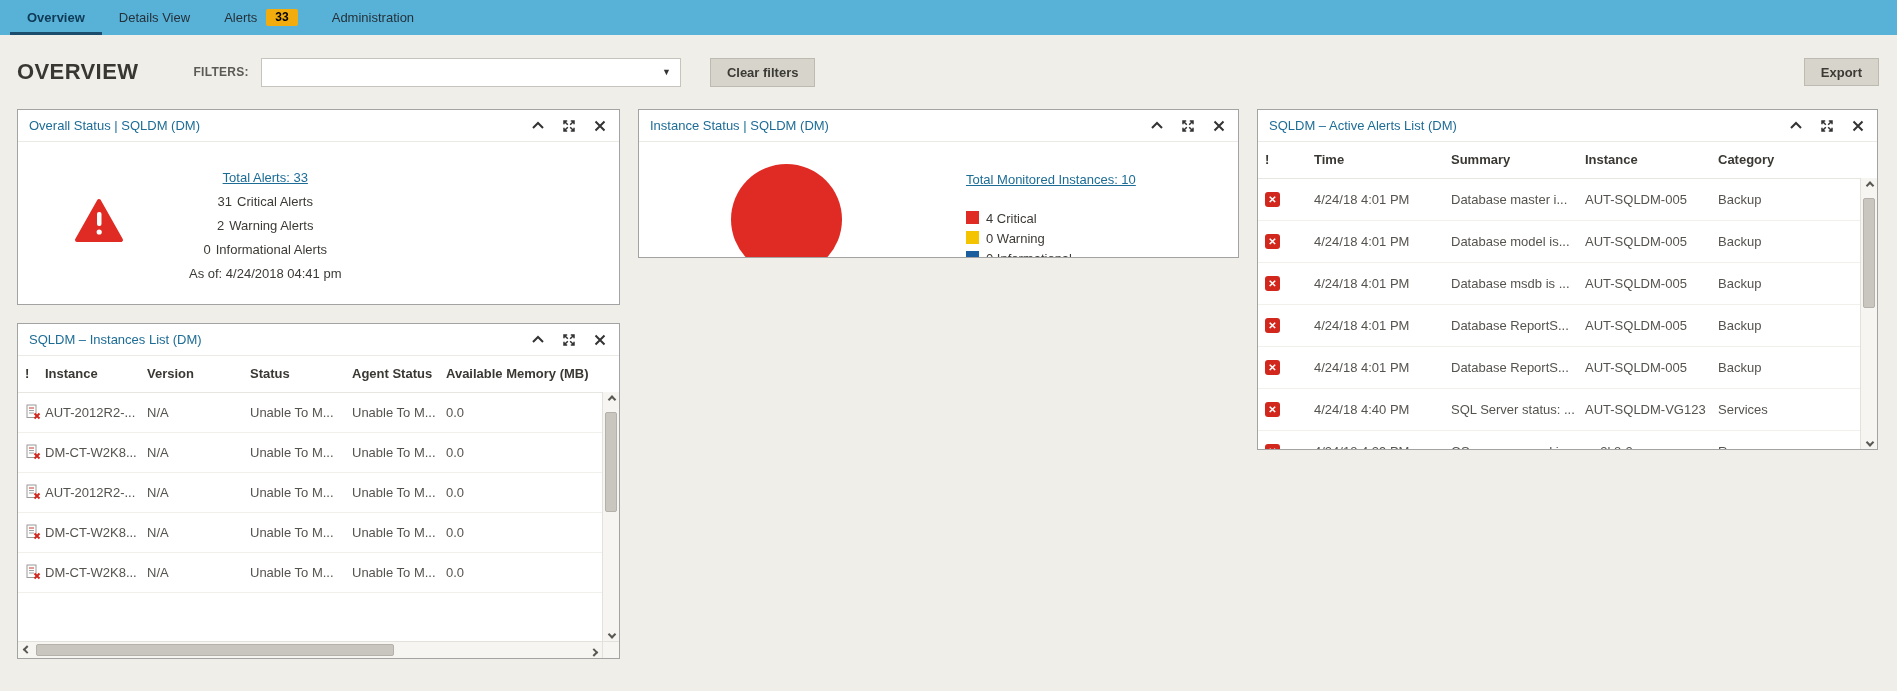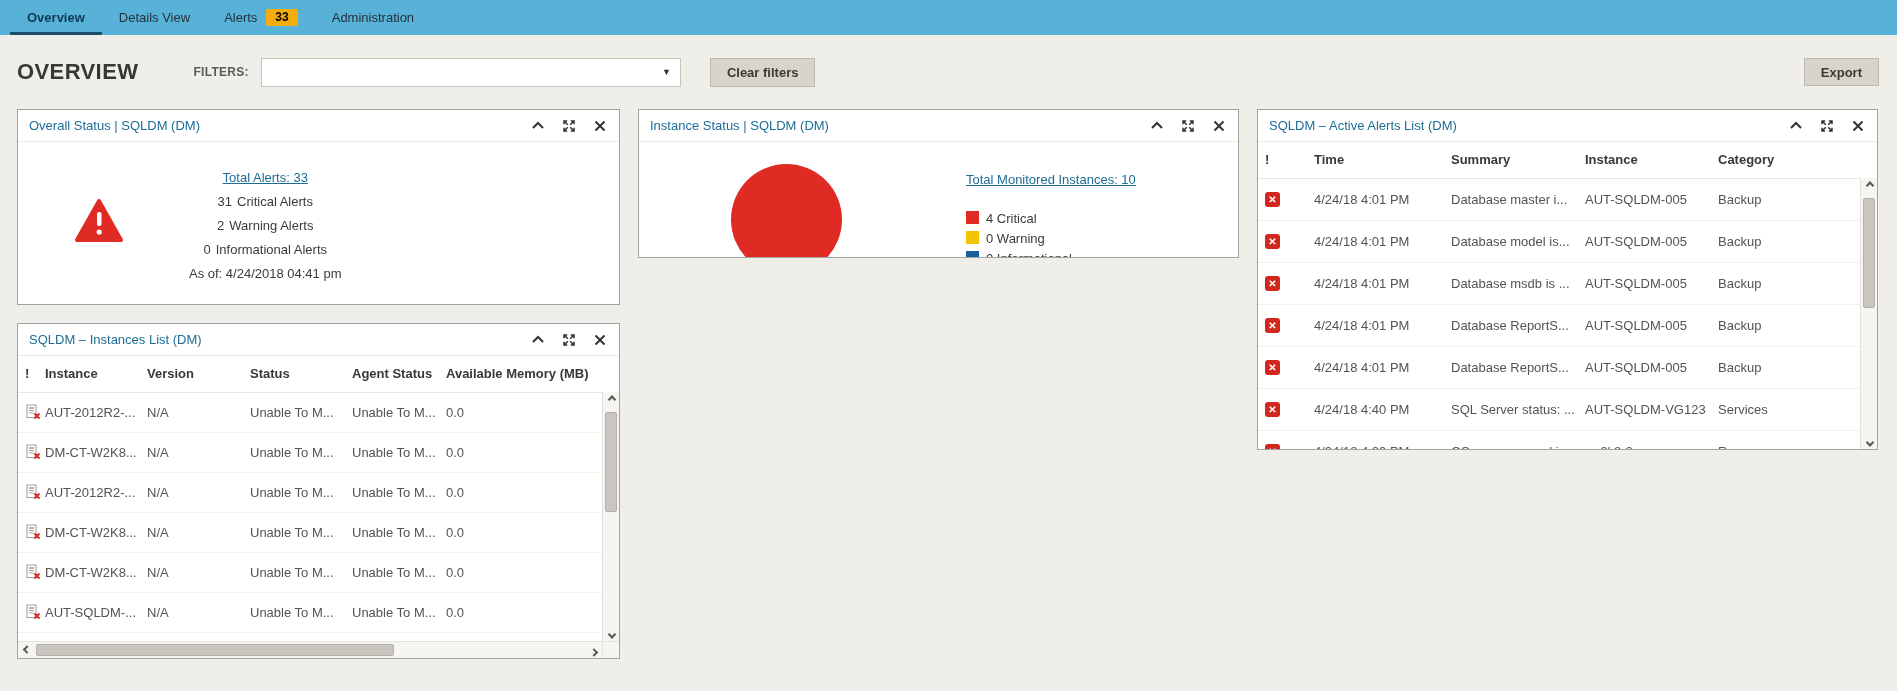--- a/index.html
+++ b/index.html
@@ -266,36 +266,20 @@
                   <td class="icon-cell">
                     <svg width="16" height="16" viewBox="0 0 16 16">
                       <rect x="2" y="1" width="9" height="12.5" fill="#fff" stroke="#9a9a9a"></rect>
                       <line x1="4" y1="4" x2="9" y2="4" stroke="#c0392b" stroke-width="1"></line>
                       <line x1="4" y1="6.5" x2="9" y2="6.5" stroke="#a0a0a0" stroke-width="1"></line>
                       <line x1="4" y1="9" x2="9" y2="9" stroke="#a0a0a0" stroke-width="1"></line>
                       <path d="M9.5 9.5 L14.5 14.5 M14.5 9.5 L9.5 14.5" stroke="#d2271d" stroke-width="2"></path>
                     </svg>
                   </td>
                   <td class="c-dark">DM-CT-W2K8...</td>
-                  <td class="c-mut">N/A</td>
-                  <td class="c-mut">Unable To M...</td>
-                  <td class="c-mut">Unable To M...</td>
-                  <td class="c-dark">0.0</td>
-                </tr>
-                <tr>
-                  <td class="icon-cell">
-                    <svg width="16" height="16" viewBox="0 0 16 16">
-                      <rect x="2" y="1" width="9" height="12.5" fill="#fff" stroke="#9a9a9a"></rect>
-                      <line x1="4" y1="4" x2="9" y2="4" stroke="#c0392b" stroke-width="1"></line>
-                      <line x1="4" y1="6.5" x2="9" y2="6.5" stroke="#a0a0a0" stroke-width="1"></line>
-                      <line x1="4" y1="9" x2="9" y2="9" stroke="#a0a0a0" stroke-width="1"></line>
-                      <path d="M9.5 9.5 L14.5 14.5 M14.5 9.5 L9.5 14.5" stroke="#d2271d" stroke-width="2"></path>
-                    </svg>
-                  </td>
-                  <td class="c-dark">AUT-SQLDM-...</td>
                   <td class="c-mut">N/A</td>
                   <td class="c-mut">Unable To M...</td>
                   <td class="c-mut">Unable To M...</td>
                   <td class="c-dark">0.0</td>
                 </tr>
               </tbody>
           </table>
         </div>
 
         <div class="vscroll" style="top:36px; height:249px;">

